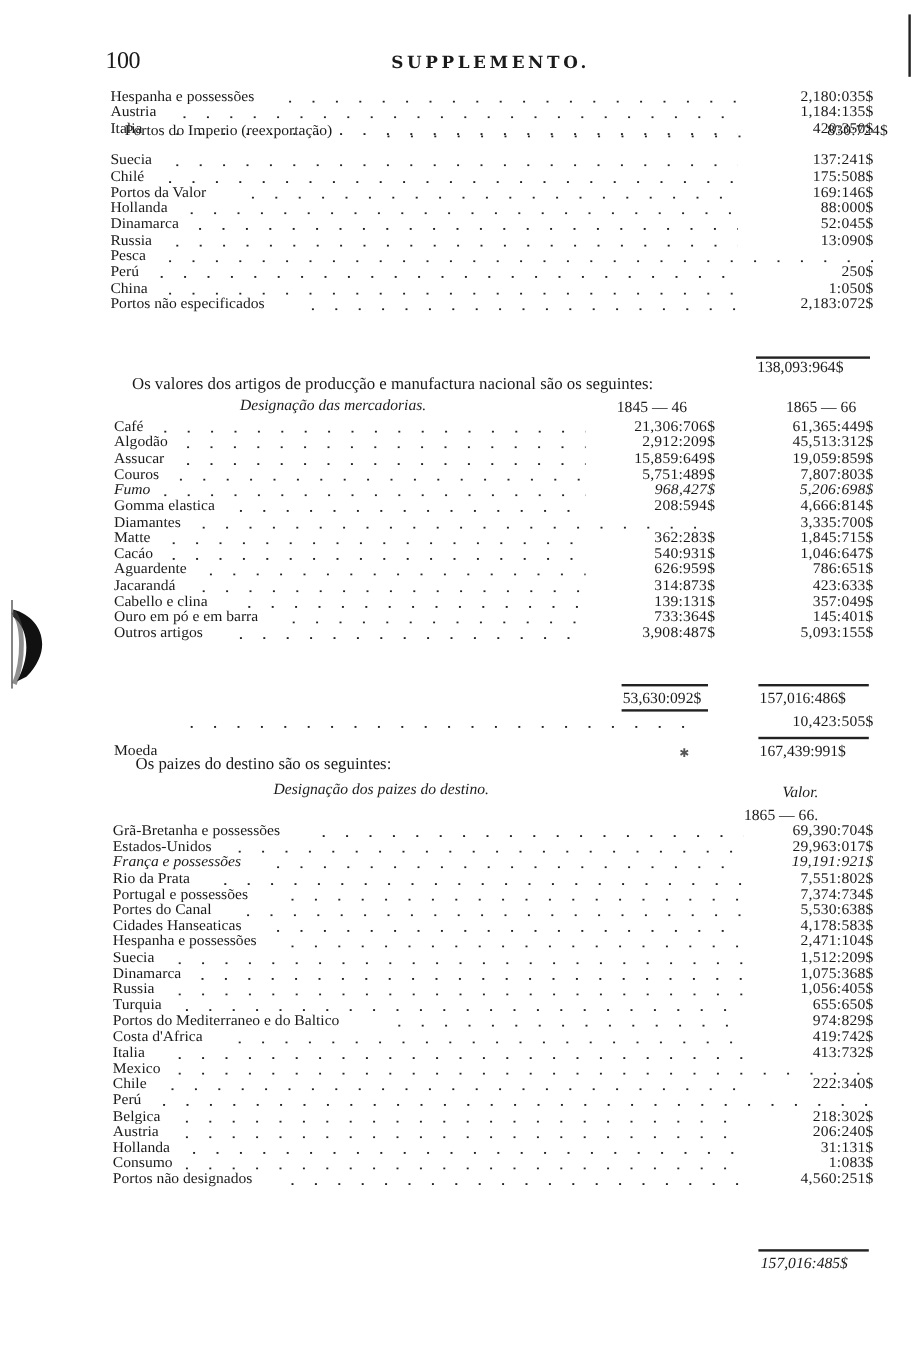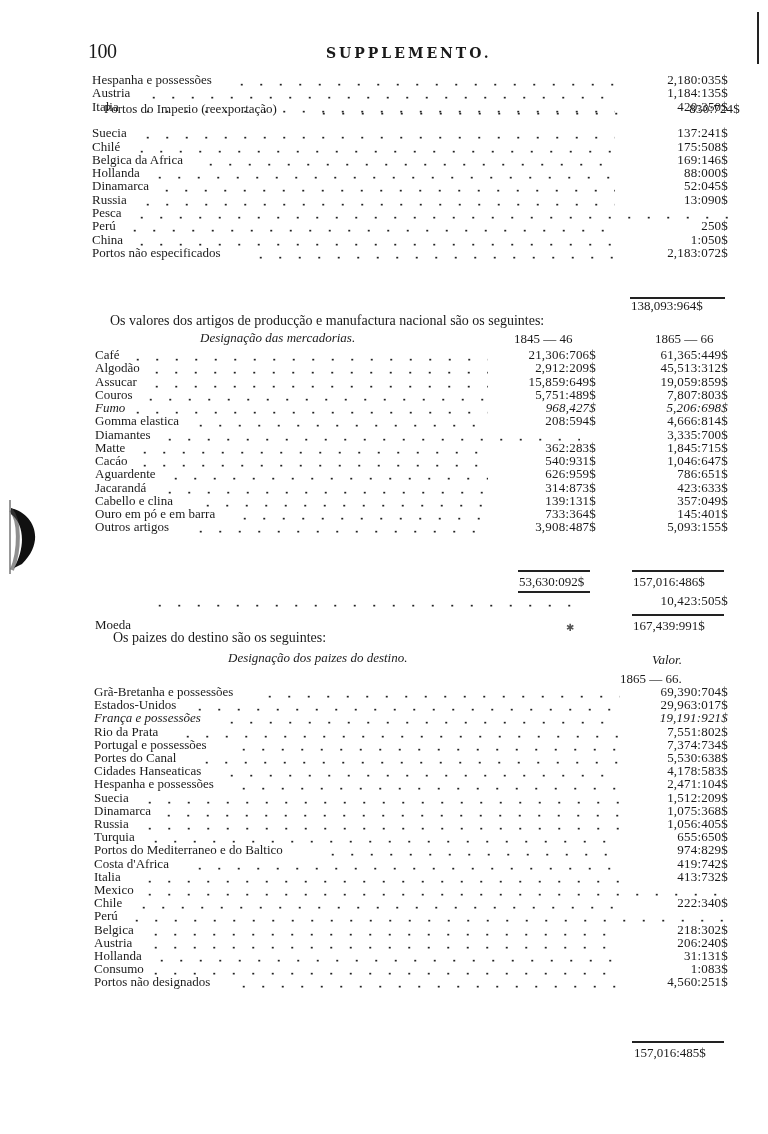--- a/index.html
+++ b/index.html
@@ -65,21 +65,21 @@
       <span class="label" style="left: 92px;">Suecia</span>
       <span class="dots" style="left: 137.8px; width: 477.2px;"></span>
       <span class="num" style="right: 40px;">137:241$</span>
     </div>
     <div class="row" style="top: 139.5px;">
       <span class="label" style="left: 92px;">Chilé</span>
       <span class="dots" style="left: 131.5px; width: 483.5px;"></span>
       <span class="num" style="right: 40px;">175:508$</span>
     </div>
     <div class="row" style="top: 152.8px;">
-      <span class="label" style="left: 92px;">Belgica da Africa</span>
+      <span class="label" style="left: 92px;">Portos da Valor</span>
       <span class="dots" style="left: 200.8px; width: 414.2px;"></span>
       <span class="num" style="right: 40px;">169:146$</span>
     </div>
     <div class="row" style="top: 166.1px;">
       <span class="label" style="left: 92px;">Hollanda</span>
       <span class="dots" style="left: 150.4px; width: 464.6px;"></span>
       <span class="num" style="right: 40px;">88:000$</span>
     </div>
     <div class="row" style="top: 179.4px;">
       <span class="label" style="left: 92px;">Dinamarca</span>
@@ -331,14 +331,14 @@
       <span class="label" style="left: 94px;">Consumo</span>
       <span class="dots" style="left: 146.1px; width: 473.9px;"></span>
       <span class="num" style="right: 40px;">1:083$</span>
     </div>
     <div class="row" style="top: 975.4px;">
       <span class="label" style="left: 94px;">Portos não designados</span>
       <span class="dots" style="left: 234.3px; width: 385.7px;"></span>
       <span class="num" style="right: 40px;">4,560:251$</span>
     </div>
     <div class="rule" style="left: 632px; width: 92px; top: 1041px;"></div>
-    <div class="text-line" style="left: 634px; top: 1045px; font-size: 13px;">157,016:485$</div>
+    <div class="text-line" style="left: 634px; top: 1045px; font-size: 13px; font-style: italic;">157,016:485$</div>
   </div>
 
 </body></html>

